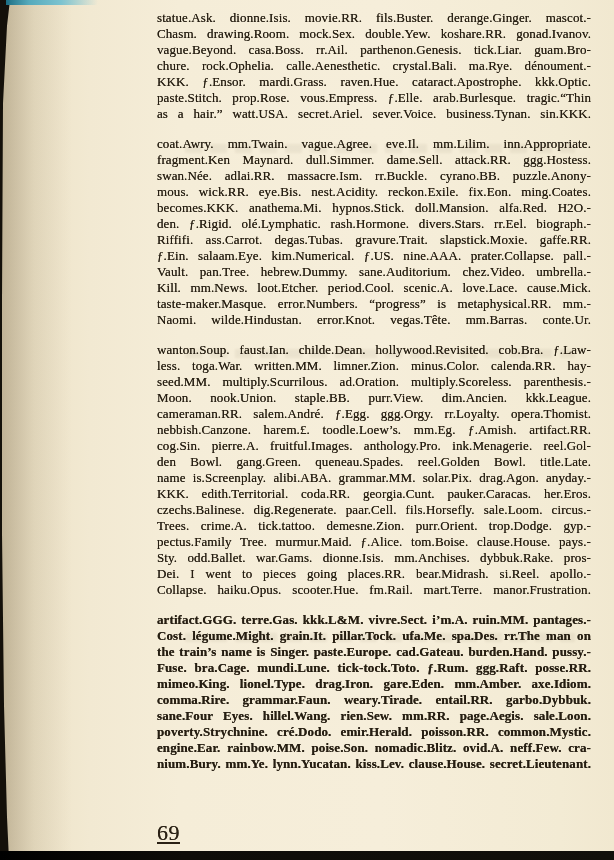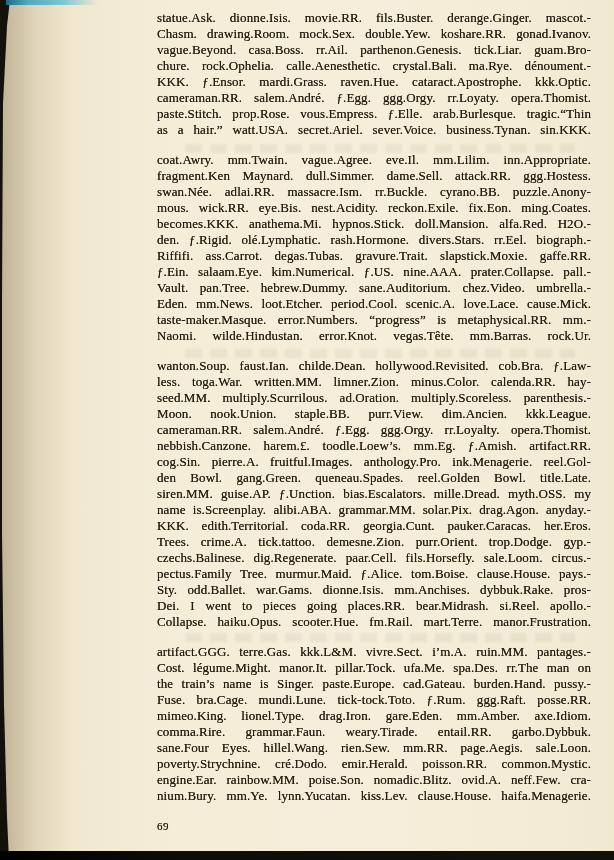--- a/index.html
+++ b/index.html
@@ -48,37 +48,38 @@
     position: absolute; left: 0; right: 0; bottom: 0; height: 9px;
     background: linear-gradient(90deg, #000 0, var(--bar) 30%, #12100b 100%);
   }
   .text-block {
     position: absolute;
     left: 157px; top: 10px; width: 434px;
     color: var(--ink);
     font-size: 13px;
   }
   .para { margin: 0 0 14px 0; }
-  .para:last-child { margin-bottom: 0; }
+  .para:last-child { margin-bottom: 0; font-weight: bold; }
   .line {
     height: 16px;
     line-height: 16px;
     text-align: justify;
     text-align-last: justify;
     white-space: normal;
     letter-spacing: 0.1px;
     text-shadow: 0 0 0.3px rgba(38,30,18,0.85);
   }
   .page-number {
     position: absolute;
     left: 157px; top: 820px;
-    font-size: 11px;
+    font-size: 22px;
     letter-spacing: 0.5px;
     color: #2a2115;
     text-shadow: 0 0 0.3px rgba(38,30,18,0.85);
+    text-decoration: underline;
   }
   
   .ghost {
     position: absolute; left: 185px; width: 390px; height: 9px;
     opacity: 0.055;
     background: repeating-linear-gradient(90deg, #4a3b22 0 17px, transparent 17px 25px);
     filter: blur(1px);
     pointer-events: none;
   }
   .ghost.g1 { top: 144px; }
@@ -97,67 +98,65 @@
   <div class="ghost g2"></div>
   <div class="ghost g3"></div>
 
   <div class="text-block">
       <div class="para">
         <div class="line">statue.Ask. dionne.Isis. movie.RR. fils.Buster. derange.Ginger. mascot.-</div>
         <div class="line">Chasm. drawing.Room. mock.Sex. double.Yew. koshare.RR. gonad.Ivanov.</div>
         <div class="line">vague.Beyond. casa.Boss. rr.Ail. parthenon.Genesis. tick.Liar. guam.Bro-</div>
         <div class="line">chure. rock.Ophelia. calle.Aenesthetic. crystal.Bali. ma.Rye. dénoument.-</div>
         <div class="line">KKK. ƒ.Ensor. mardi.Grass. raven.Hue. cataract.Apostrophe. kkk.Optic.</div>
-        <div class="line">cameraman.RR. salem.André. ƒ.Egg. ggg.Orgy. rr.Loyaty. opera.Thomist.</div>
         <div class="line">paste.Stitch. prop.Rose. vous.Empress. ƒ.Elle. arab.Burlesque. tragic.“Thin</div>
         <div class="line">as a hair.” watt.USA. secret.Ariel. sever.Voice. business.Tynan. sin.KKK.</div>
       </div>
       <div class="para">
         <div class="line">coat.Awry. mm.Twain. vague.Agree. eve.Il. mm.Lilim. inn.Appropriate.</div>
         <div class="line">fragment.Ken Maynard. dull.Simmer. dame.Sell. attack.RR. ggg.Hostess.</div>
         <div class="line">swan.Née. adlai.RR. massacre.Ism. rr.Buckle. cyrano.BB. puzzle.Anony-</div>
         <div class="line">mous. wick.RR. eye.Bis. nest.Acidity. reckon.Exile. fix.Eon. ming.Coates.</div>
         <div class="line">becomes.KKK. anathema.Mi. hypnos.Stick. doll.Mansion. alfa.Red. H2O.-</div>
         <div class="line">den. ƒ.Rigid. olé.Lymphatic. rash.Hormone. divers.Stars. rr.Eel. biograph.-</div>
         <div class="line">Riffifi. ass.Carrot. degas.Tubas. gravure.Trait. slapstick.Moxie. gaffe.RR.</div>
         <div class="line">ƒ.Ein. salaam.Eye. kim.Numerical. ƒ.US. nine.AAA. prater.Collapse. pall.-</div>
         <div class="line">Vault. pan.Tree. hebrew.Dummy. sane.Auditorium. chez.Video. umbrella.-</div>
-        <div class="line">Eden. mm.News. loot.Etcher. period.Cool. scenic.A. love.Lace. cause.Mick.</div>
+        <div class="line">Kill. mm.News. loot.Etcher. period.Cool. scenic.A. love.Lace. cause.Mick.</div>
         <div class="line">taste-maker.Masque. error.Numbers. “progress” is metaphysical.RR. mm.-</div>
-        <div class="line">Naomi. wilde.Hindustan. error.Knot. vegas.Tête. mm.Barras. rock.Ur.</div>
+        <div class="line">Naomi. wilde.Hindustan. error.Knot. vegas.Tête. mm.Barras. conte.Ur.</div>
       </div>
       <div class="para">
         <div class="line">wanton.Soup. faust.Ian. childe.Dean. hollywood.Revisited. cob.Bra. ƒ.Law-</div>
         <div class="line">less. toga.War. written.MM. limner.Zion. minus.Color. calenda.RR. hay-</div>
         <div class="line">seed.MM. multiply.Scurrilous. ad.Oration. multiply.Scoreless. parenthesis.-</div>
         <div class="line">Moon. nook.Union. staple.BB. purr.View. dim.Ancien. kkk.League.</div>
         <div class="line">cameraman.RR. salem.André. ƒ.Egg. ggg.Orgy. rr.Loyalty. opera.Thomist.</div>
         <div class="line">nebbish.Canzone. harem.£. toodle.Loew’s. mm.Eg. ƒ.Amish. artifact.RR.</div>
         <div class="line">cog.Sin. pierre.A. fruitful.Images. anthology.Pro. ink.Menagerie. reel.Gol-</div>
         <div class="line">den Bowl. gang.Green. queneau.Spades. reel.Golden Bowl. title.Late.</div>
-        <div class="line">siren.MM. guise.AP. ƒ.Unction. bias.Escalators. mille.Dread. myth.OSS. my</div>
         <div class="line">name is.Screenplay. alibi.ABA. grammar.MM. solar.Pix. drag.Agon. anyday.-</div>
         <div class="line">KKK. edith.Territorial. coda.RR. georgia.Cunt. pauker.Caracas. her.Eros.</div>
+        <div class="line">czechs.Balinese. dig.Regenerate. paar.Cell. fils.Horsefly. sale.Loom. circus.-</div>
         <div class="line">Trees. crime.A. tick.tattoo. demesne.Zion. purr.Orient. trop.Dodge. gyp.-</div>
-        <div class="line">czechs.Balinese. dig.Regenerate. paar.Cell. fils.Horsefly. sale.Loom. circus.-</div>
         <div class="line">pectus.Family Tree. murmur.Maid. ƒ.Alice. tom.Boise. clause.House. pays.-</div>
         <div class="line">Sty. odd.Ballet. war.Gams. dionne.Isis. mm.Anchises. dybbuk.Rake. pros-</div>
         <div class="line">Dei. I went to pieces going places.RR. bear.Midrash. si.Reel. apollo.-</div>
         <div class="line">Collapse. haiku.Opus. scooter.Hue. fm.Rail. mart.Terre. manor.Frustration.</div>
       </div>
       <div class="para">
         <div class="line">artifact.GGG. terre.Gas. kkk.L&amp;M. vivre.Sect. i’m.A. ruin.MM. pantages.-</div>
-        <div class="line">Cost. légume.Might. manor.It. pillar.Tock. ufa.Me. spa.Des. rr.The man on</div>
+        <div class="line">Cost. légume.Might. grain.It. pillar.Tock. ufa.Me. spa.Des. rr.The man on</div>
         <div class="line">the train’s name is Singer. paste.Europe. cad.Gateau. burden.Hand. pussy.-</div>
         <div class="line">Fuse. bra.Cage. mundi.Lune. tick-tock.Toto. ƒ.Rum. ggg.Raft. posse.RR.</div>
         <div class="line">mimeo.King. lionel.Type. drag.Iron. gare.Eden. mm.Amber. axe.Idiom.</div>
         <div class="line">comma.Rire. grammar.Faun. weary.Tirade. entail.RR. garbo.Dybbuk.</div>
         <div class="line">sane.Four Eyes. hillel.Wang. rien.Sew. mm.RR. page.Aegis. sale.Loon.</div>
         <div class="line">poverty.Strychnine. cré.Dodo. emir.Herald. poisson.RR. common.Mystic.</div>
         <div class="line">engine.Ear. rainbow.MM. poise.Son. nomadic.Blitz. ovid.A. neff.Few. cra-</div>
-        <div class="line">nium.Bury. mm.Ye. lynn.Yucatan. kiss.Lev. clause.House. haifa.Menagerie.</div>
+        <div class="line">nium.Bury. mm.Ye. lynn.Yucatan. kiss.Lev. clause.House. secret.Lieutenant.</div>
       </div>
     </div>
 
   <div class="page-number">69</div>
 
   <div class="bottom-bar"></div>
 </div>
 
 </body></html>

